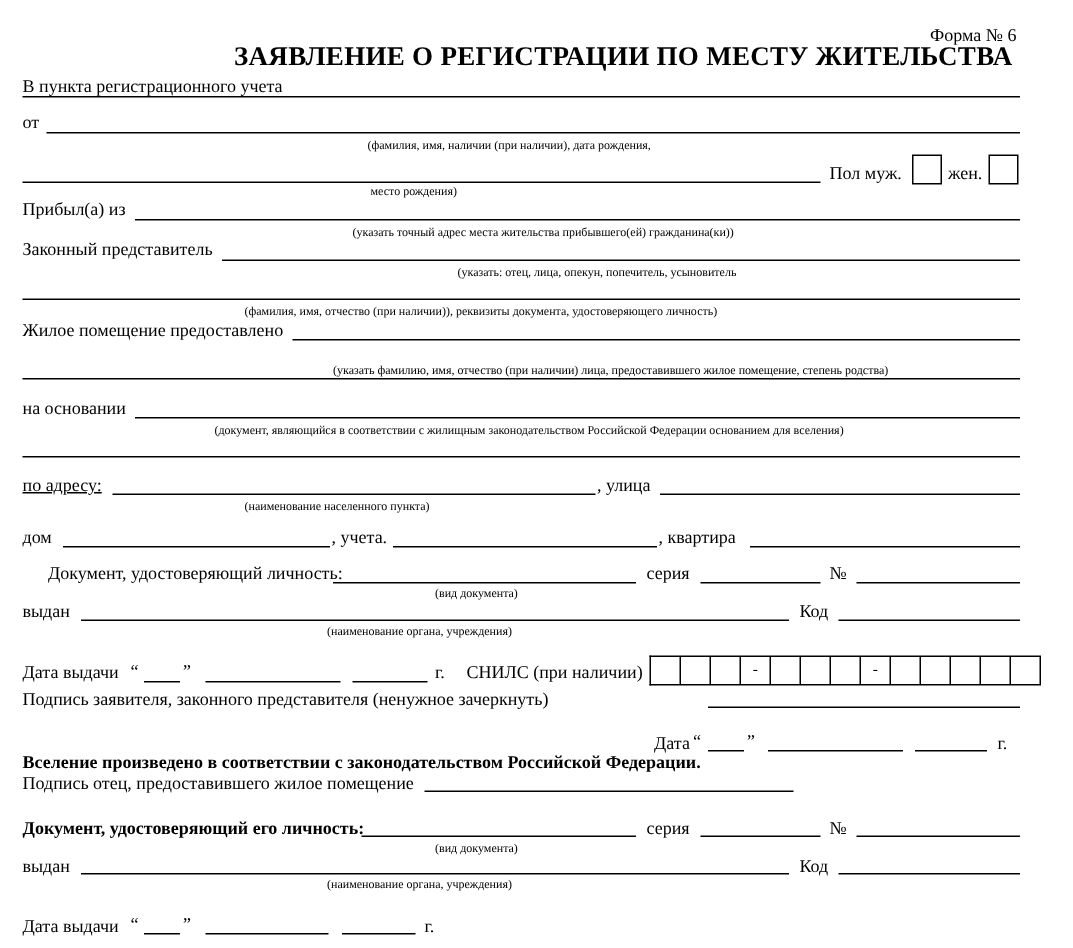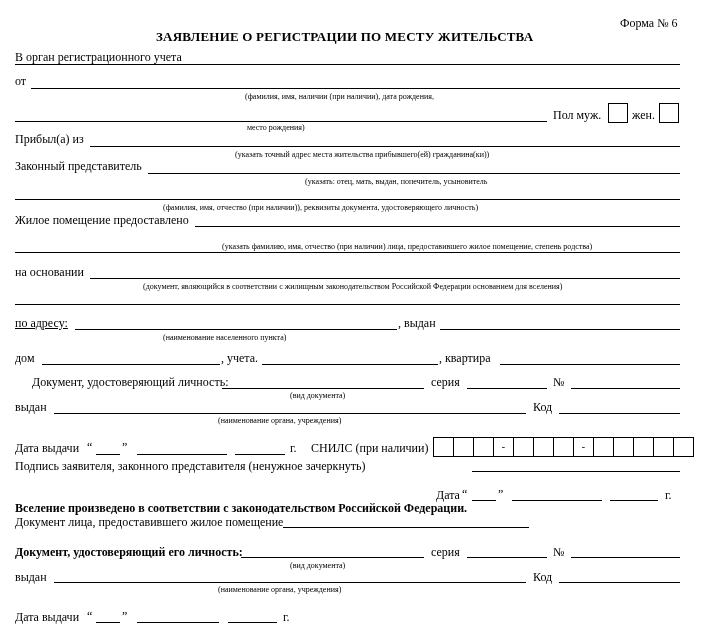--- a/index.html
+++ b/index.html
@@ -2,69 +2,69 @@
 <html><head>
 <meta charset="utf-8">
 <style>
   html, body { margin: 0; padding: 0; background: #ffffff; }
   body { width: 715px; height: 632px; position: relative; overflow: hidden;
          font-family: "Liberation Serif", "DejaVu Serif", serif; color: #000; }
   .t { position: absolute; white-space: nowrap; font-size: 12px; line-height: 14px; }
   .s { position: absolute; white-space: nowrap; font-size: 8px; line-height: 10px; }
   .ln { position: absolute; height: 0; border-top: 1px solid #000; }
   .box { position: absolute; border: 1px solid #000; background: #fff; box-sizing: border-box; }
-  .title { font-weight: bold; font-size: 13px; letter-spacing: 0.2px; }
+  .title { font-weight: bold; font-size: 18px; letter-spacing: 0.2px; }
   .bold { font-weight: bold; }
   .snils { position: absolute; display: flex; border: 1px solid #000; border-right: none; box-sizing: border-box; height: 20px; }
   .snils .cell { width: 19px; height: 18px; border-right: 1px solid #000; text-align: center;
                  font-size: 10px; line-height: 18px; }
 </style>
 </head>
 <body>
 
 <div class="t" style="left:620px; top:16px;">Форма № 6</div>
 <div class="t title" style="left:156px; top:30px;">ЗАЯВЛЕНИЕ О РЕГИСТРАЦИИ ПО МЕСТУ ЖИТЕЛЬСТВА</div>
 
-<div class="t" style="left:15px; top:50px;">В орган регистрационного  учета</div>
+<div class="t" style="left:15px; top:50px;">В пункта регистрационного  учета</div>
 <div class="ln" style="left:15px; top:64px; width:665px;"></div>
 
 <div class="t" style="left:15px; top:74px;">от</div>
 <div class="ln" style="left:31px; top:88px; width:649px;"></div>
 <div class="s" style="left:245px; top:92px;">(фамилия, имя, наличии (при наличии), дата рождения,</div>
 
 <div class="ln" style="left:15px; top:121px; width:532px;"></div>
 <div class="t" style="left:553px; top:108px;">Пол муж.</div>
 <div class="box" style="left:608px; top:103px; width:20px; height:20px;"></div>
 <div class="t" style="left:632px; top:108px;">жен.</div>
 <div class="box" style="left:659px; top:103px; width:20px; height:20px;"></div>
 <div class="s" style="left:247px; top:123px;">место рождения)</div>
 
 <div class="t" style="left:15px; top:132px;">Прибыл(а) из</div>
 <div class="ln" style="left:90px; top:146px; width:590px;"></div>
 <div class="s" style="left:235px; top:150px;">(указать точный адрес места жительства  прибывшего(ей) гражданина(ки))</div>
 
 <div class="t" style="left:15px; top:159px;">Законный представитель</div>
 <div class="ln" style="left:148px; top:173px; width:532px;"></div>
-<div class="s" style="left:305px; top:177px;">(указать: отец, мать, выдан, попечитель, усыновитель</div>
+<div class="s" style="left:305px; top:177px;">(указать: отец, лица, опекун, попечитель, усыновитель</div>
 <div class="ln" style="left:15px; top:199px; width:665px;"></div>
 <div class="s" style="left:163px; top:203px;">(фамилия, имя, отчество (при наличии)), реквизиты  документа, удостоверяющего личность)</div>
 
 <div class="t" style="left:15px; top:213px;">Жилое помещение  предоставлено</div>
 <div class="ln" style="left:195px; top:226px; width:485px;"></div>
 <div class="s" style="left:222px; top:230px;margin-top:12px;">(указать фамилию, имя, отчество (при наличии) лица, предоставившего  жилое помещение, степень родства)</div>
 <div class="ln" style="left:15px; top:252px; width:665px;"></div>
 
 <div class="t" style="left:15px; top:265px;">на основании</div>
 <div class="ln" style="left:90px; top:278px; width:590px;"></div>
 <div class="s" style="left:143px; top:282px;">(документ, являющийся в соответствии  с жилищным законодательством Российской Федерации основанием для вселения)</div>
 <div class="ln" style="left:15px; top:304px; width:665px;"></div>
 
 <div class="t" style="left:15px; top:316px;text-decoration:underline;">по адресу:</div>
 <div class="ln" style="left:75px; top:329px; width:322px;"></div>
-<div class="t" style="left:398px; top:316px;">, выдан</div>
+<div class="t" style="left:398px; top:316px;">, улица</div>
 <div class="ln" style="left:440px; top:329px; width:240px;"></div>
 <div class="s" style="left:163px; top:333px;">(наименование населенного пункта)</div>
 
 <div class="t" style="left:15px; top:351px;">дом</div>
 <div class="ln" style="left:42px; top:364px; width:178px;"></div>
 <div class="t" style="left:221px; top:351px;">, учета.</div>
 <div class="ln" style="left:262px; top:364px; width:176px;"></div>
 <div class="t" style="left:439px; top:351px;text-align:right;">, квартира</div>
 <div class="ln" style="left:500px; top:364px; width:180px;"></div>
 
@@ -113,21 +113,21 @@
 <div class="t" style="left:436px; top:488px;">Дата</div>
 <div class="t" style="left:462px; top:487px;">“</div>
 <div class="ln" style="left:472px; top:500px; width:24px;"></div>
 <div class="t" style="left:498px; top:487px;">”</div>
 <div class="ln" style="left:512px; top:500px; width:90px;"></div>
 <div class="ln" style="left:610px; top:500px; width:48px;"></div>
 <div class="t" style="left:665px; top:488px;">г.</div>
 
 <div class="t bold" style="left:15px; top:501px;">Вселение произведено в соответствии с законодательством Российской  Федерации.</div>
 
-<div class="t" style="left:15px; top:515px;">Документ лица,  предоставившего  жилое помещение</div>
+<div class="t" style="left:15px; top:515px;">Подпись отец,  предоставившего  жилое помещение</div>
 <div class="ln" style="left:283px; top:527px; width:246px;"></div>
 
 <div class="t" style="left:15px; top:545px;font-weight:bold;">Документ, удостоверяющий его личность:</div>
 <div class="ln" style="left:241px; top:557px; width:183px;"></div>
 <div class="t" style="left:431px; top:545px;">серия</div>
 <div class="ln" style="left:467px; top:557px; width:80px;"></div>
 <div class="t" style="left:553px; top:545px;">№</div>
 <div class="ln" style="left:571px; top:557px; width:109px;"></div>
 <div class="s" style="left:290px; top:561px;">(вид документа)</div>
 

